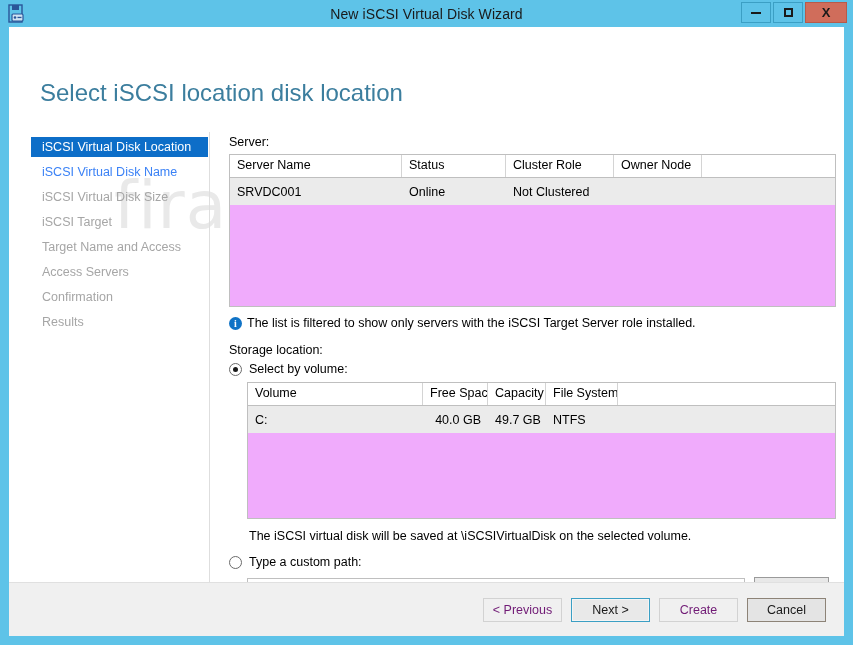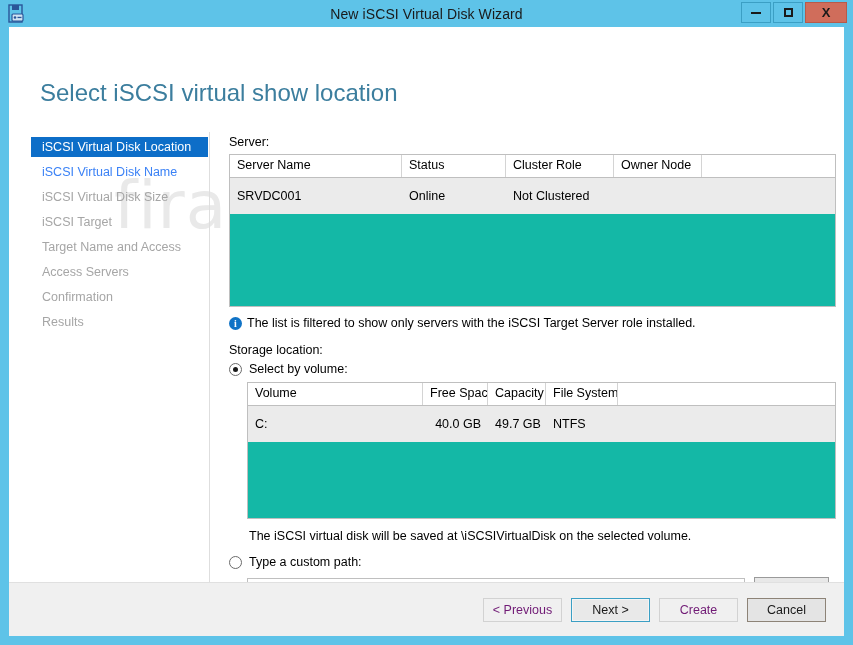--- a/index.html
+++ b/index.html
@@ -174,21 +174,21 @@
 
   .field-label {
     font-size: 12.5px;
     color: #000000;
     margin-bottom: 5px;
   }
 
   
   .grid {
     border: 1px solid #bfbfbf;
-    background: #14b8a6;
+    background: #f0abfc;
     box-sizing: border-box;
     font-size: 12.5px;
   }
   .grid-head {
     display: flex;
     height: 22px;
     border-bottom: 1px solid #bfbfbf;
     background: #ffffff;
   }
   .grid-head .cell {
@@ -196,21 +196,21 @@
     padding: 3px 0 0 7px;
     box-sizing: border-box;
     white-space: nowrap;
     overflow: hidden;
   }
   .grid-head .cell:last-child {
     border-right: none;
   }
   .grid-row {
     display: flex;
-    height: 36px;
+    height: 27px;
     align-items: center;
   }
   .grid-row.selected {
     background: #ebebeb;
   }
   .grid-row .cell {
     padding-left: 7px;
     box-sizing: border-box;
     white-space: nowrap;
     overflow: hidden;
@@ -387,21 +387,21 @@
       <div class="winbtn close">
         <span>X</span>
       </div>
     </div>
   </div>
 
   <div id="client">
 
     <div id="watermark">firatboyan.com</div>
 
-    <div id="page-heading">Select iSCSI virtual show location</div>
+    <div id="page-heading">Select iSCSI location disk location</div>
 
     <div id="sidebar">
       <div class="nav-item selected">
         <span>iSCSI Virtual Disk Location</span>
       </div>
       <div class="nav-item">
         <span>iSCSI Virtual Disk Name</span>
       </div>
       <div class="nav-item dim">
         <span>iSCSI Virtual Disk Size</span>

